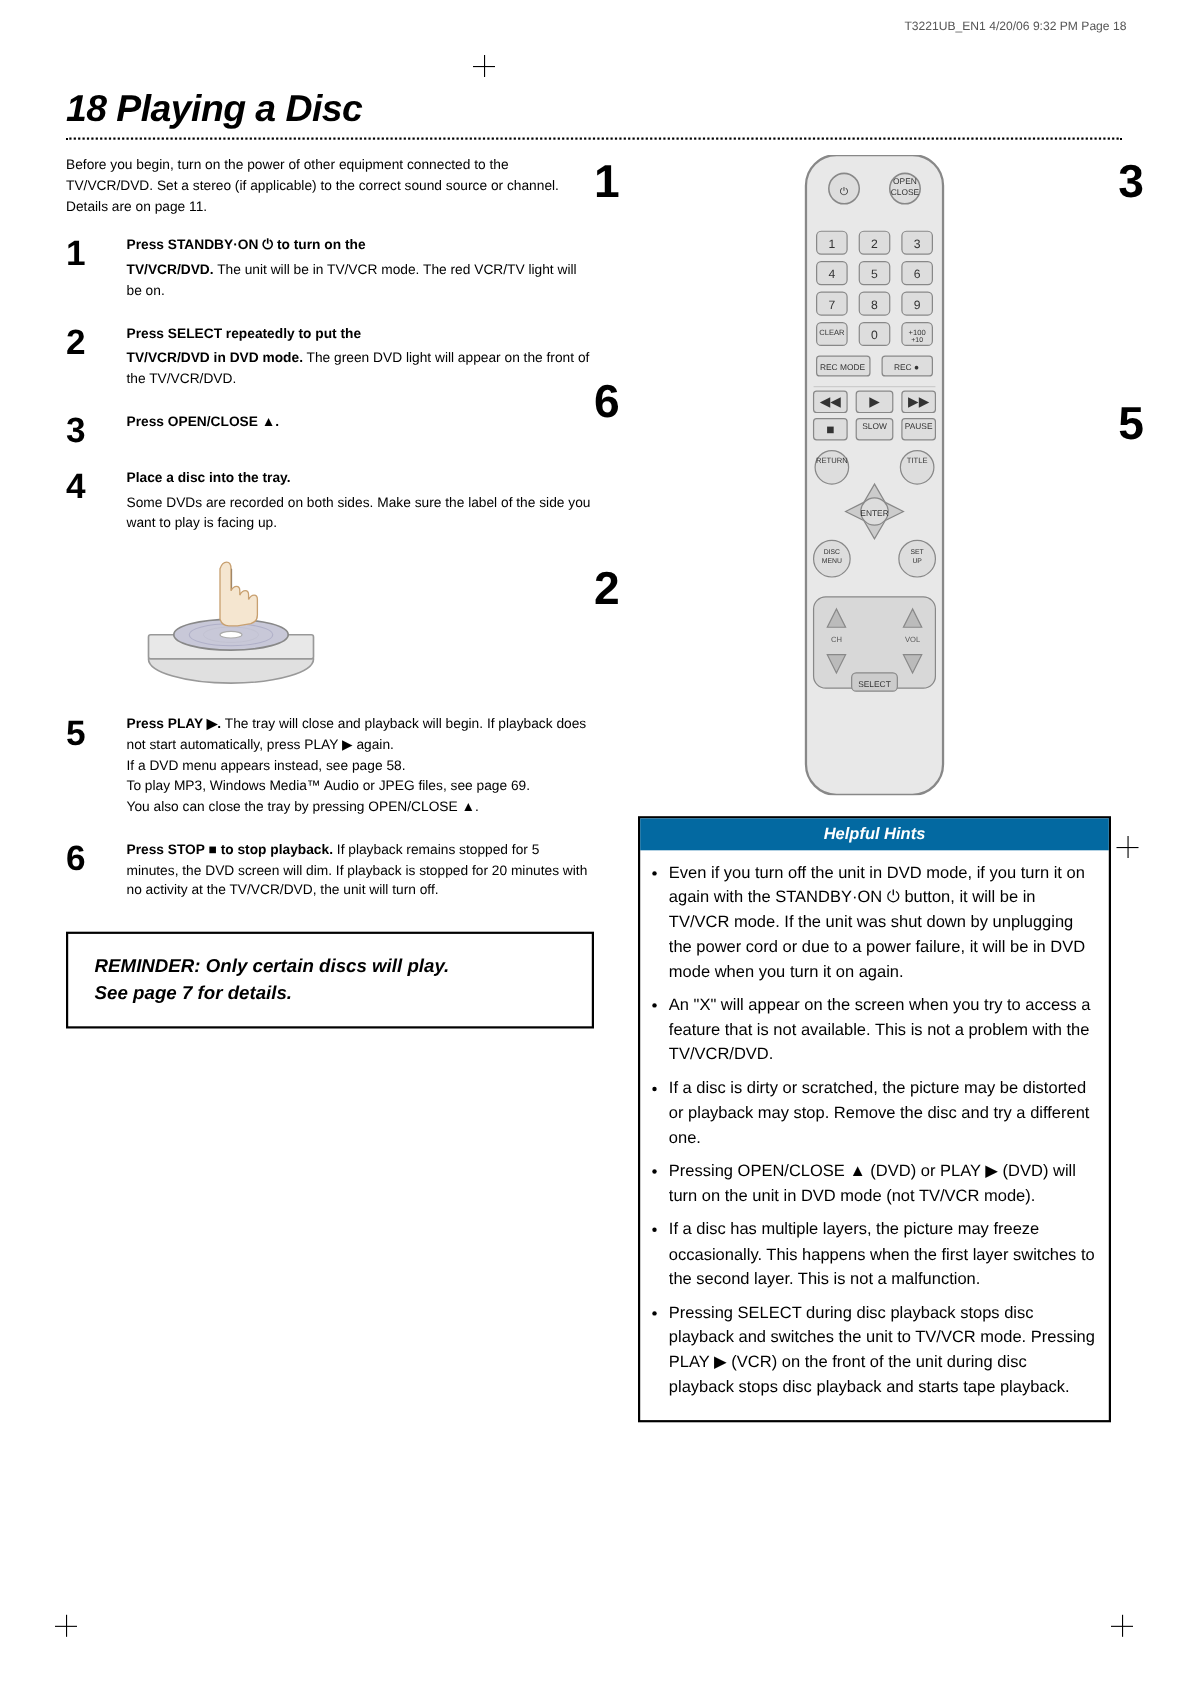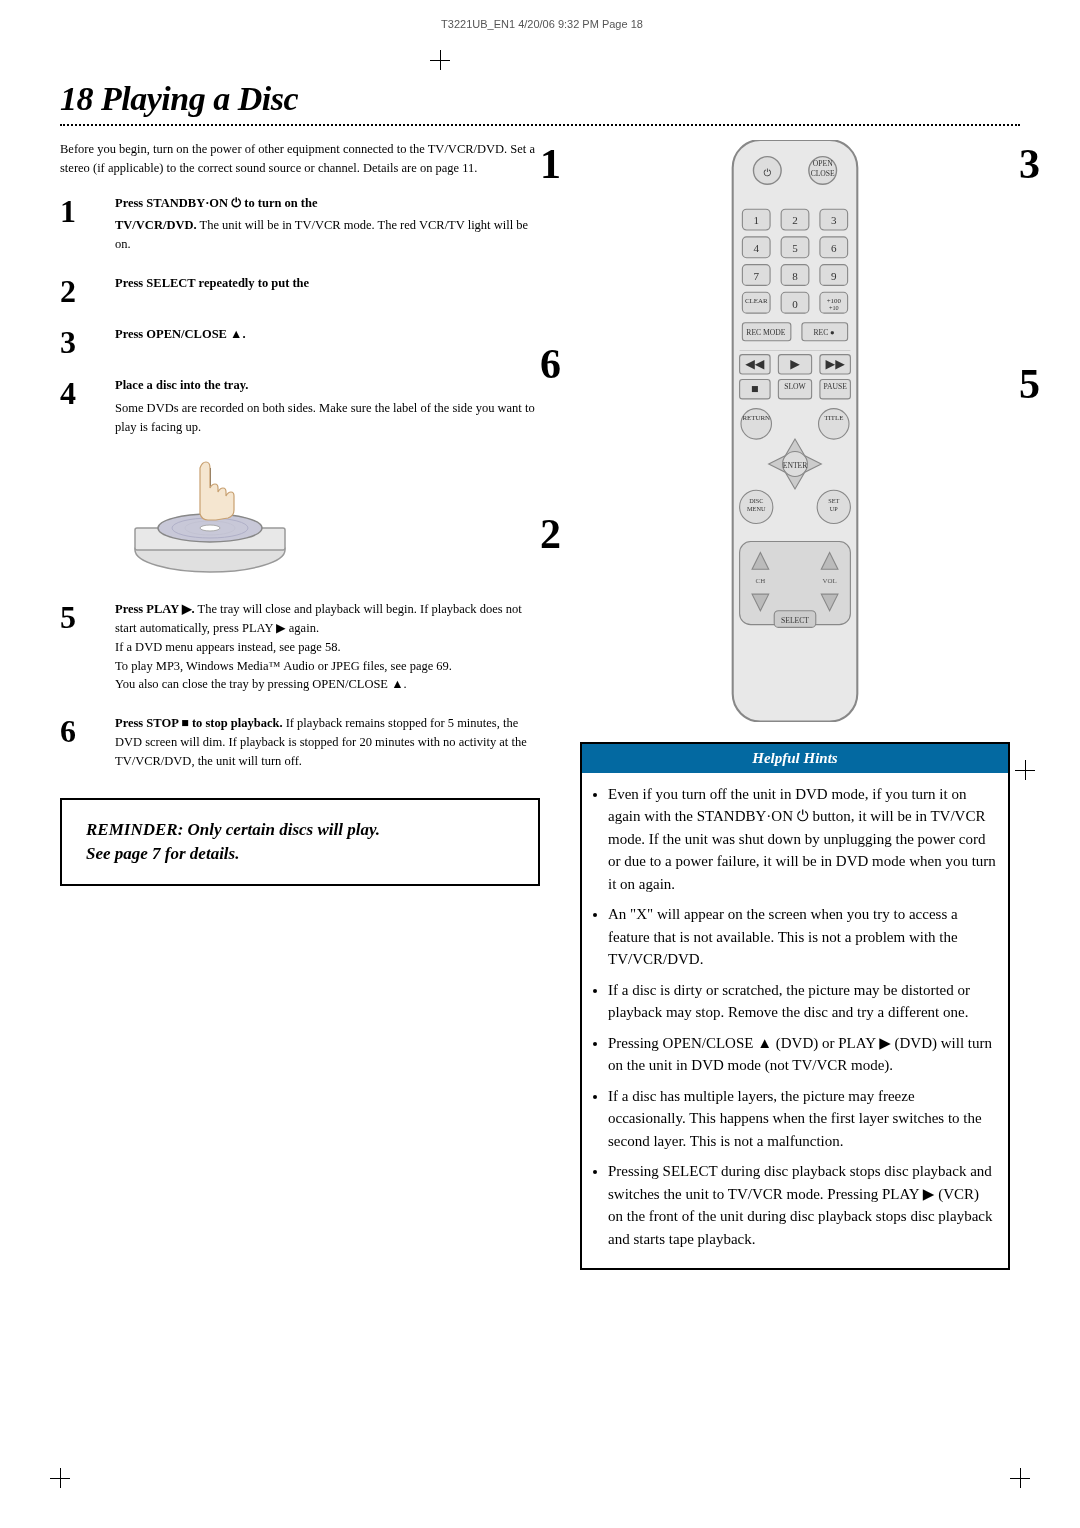--- a/index.html
+++ b/index.html
@@ -13,21 +13,21 @@
       position: relative;
     }
 
     
     .page-header {
       position: absolute;
       top: 18px;
       left: 60px;
       right: 56px;
       display: flex;
-      justify-content: center;
+      justify-content: flex-end;
       align-items: center;
       font-size: 11px;
       color: #555;
     }
 
     
     .crosshair {
       position: absolute;
       width: 20px;
       height: 20px;
@@ -54,21 +54,20 @@
     .crosshair-br { bottom: 40px; right: 50px; }
     .crosshair-mr { top: 760px; right: 45px; }
 
     
     .main-content {
       position: absolute;
       top: 80px;
       left: 60px;
       right: 60px;
       bottom: 60px;
-      font-family: Liberation Serif, serif;
     }
 
     
     .page-title {
       font-size: 34px;
       font-weight: bold;
       font-style: italic;
       margin-bottom: 6px;
       letter-spacing: -0.5px;
     }
@@ -272,20 +271,21 @@
         <div class="step-content">
           <p><span class="step-title">Press STANDBY·ON ⏻ to turn on the</span></p>
           <p><strong>TV/VCR/DVD.</strong> The unit will be in TV/VCR mode. The red VCR/TV light will be on.</p>
         </div>
       </div>
 
       <div class="step">
         <div class="step-num">2</div>
         <div class="step-content">
           <p><span class="step-title">Press SELECT repeatedly to put the</span></p>
+          <p><strong>TV/VCR/DVD in DVD mode.</strong> The green DVD light will appear on the front of the TV/VCR/DVD.</p>
         </div>
       </div>
 
       <div class="step">
         <div class="step-num">3</div>
         <div class="step-content">
           <p><span class="step-title">Press OPEN/CLOSE ▲.</span></p>
         </div>
       </div>
 

